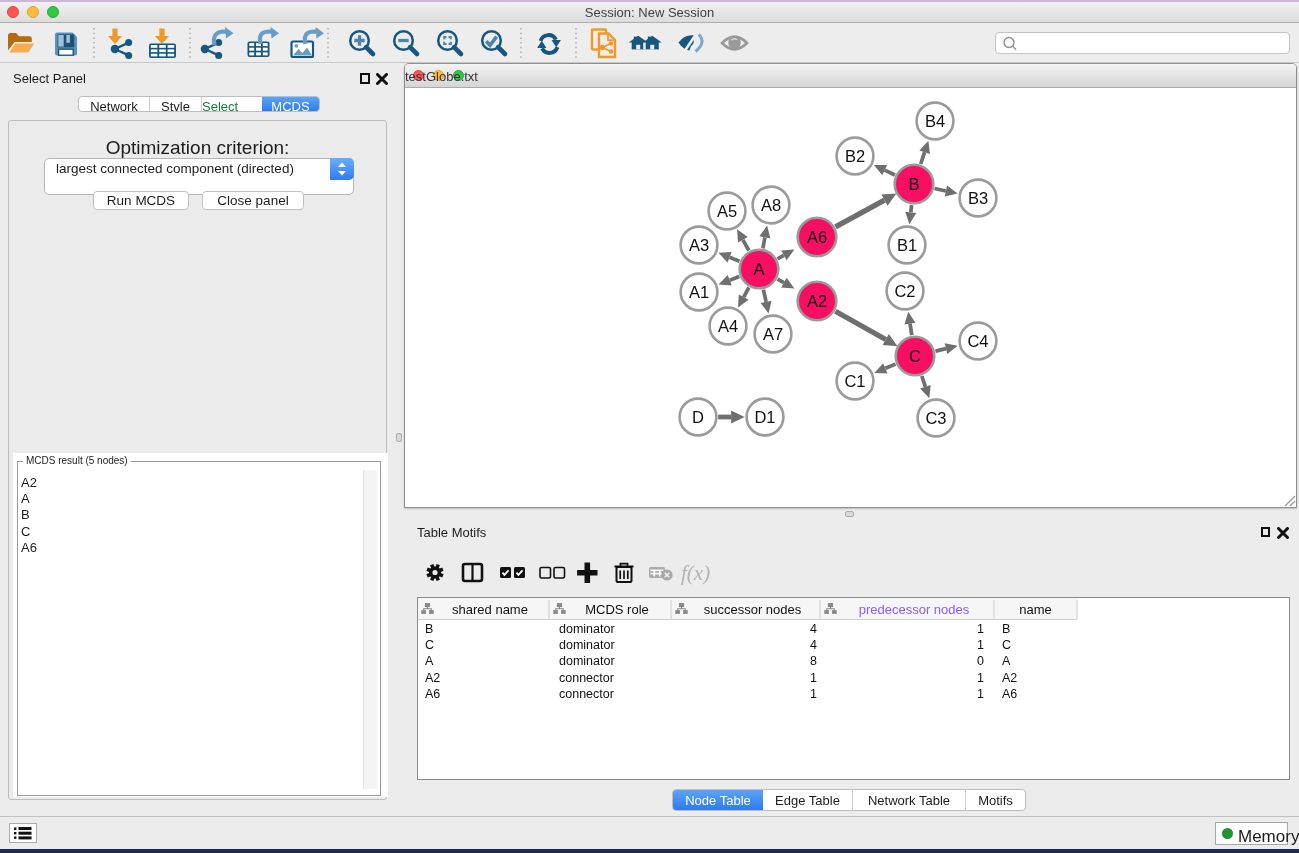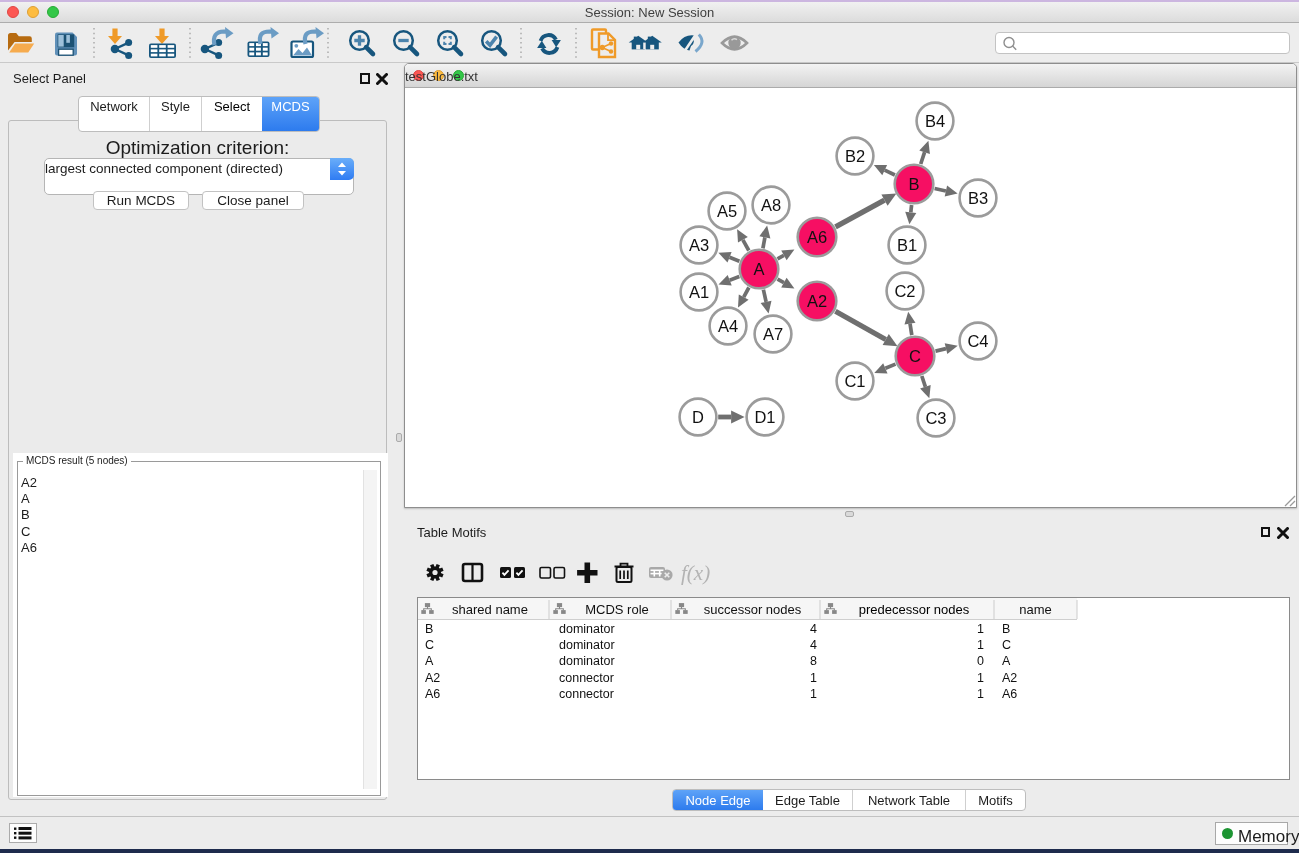--- a/index.html
+++ b/index.html
@@ -127,28 +127,28 @@
 <svg class="abs" style="left:1001px;top:35px" width="18" height="18">
     <circle cx="8" cy="7.5" r="5" fill="none" stroke="#8e8e8e" stroke-width="1.4"></circle>
     <line x1="11.6" y1="11.1" x2="15.2" y2="14.7" stroke="#8e8e8e" stroke-width="1.4"></line>
   </svg>
 <div class="abs lt" style="left:13px;top:71px">Select Panel</div>
 <div class="abs" style="left:360px;top:73px;width:10px;height:11px;border:2px solid #111"></div>
 <svg class="abs" style="left:376px;top:73px" width="12" height="12">
     <path d="M1.5,1.5 L10.5,10.5 M10.5,1.5 L1.5,10.5" stroke="#111" stroke-width="3" stroke-linecap="round"></path>
   </svg>
 <div class="abs" style="left:8px;top:120px;width:379px;height:680px;background:#ebebeb;border:1px solid #bcbcbc;border-radius:3px"></div>
-<div class="abs" style="left:78px;top:96px;height:36px;display:flex;font-size:13px;border-radius:4px;overflow:hidden;border:1px solid #bdbdbd;background:#fff">
+<div class="abs" style="left:78px;top:96px;height:16px;display:flex;font-size:13px;border-radius:4px;overflow:hidden;border:1px solid #bdbdbd;background:#fff">
 <div style="width:71px;text-align:center;line-height:19px;border-right:1px solid #cfcfcf;color:#1c1c1c">Network</div>
 <div style="width:52px;text-align:center;line-height:19px;border-right:1px solid #cfcfcf;color:#1c1c1c">Style</div>
-<div style="width:60px;text-align:center;line-height:19px;color:#000000">Select</div>
+<div style="width:60px;line-height:19px;color:#15803d">Select</div>
 <div style="width:57px;text-align:center;line-height:19px;background:linear-gradient(#5ea3f8,#2d7bee);color:#fff">MCDS</div>
 </div>
 <div class="abs" style="left:8px;top:137px;width:379px;text-align:center;font-size:19px;color:#1c1c1c">Optimization criterion:</div>
-<div class="abs" style="left:44px;top:158px;width:310px;height:37px;background:#fff;border:1px solid #b5b5b5;border-radius:5px;font-size:13.5px;color:#1c1c1c;line-height:20px;padding-left:0">largest connected component (directed)</div>
+<div class="abs" style="left:44px;top:158px;width:310px;height:37px;background:#fff;border:1px solid #b5b5b5;border-radius:5px;font-size:13.5px;color:#1c1c1c;line-height:20px;padding-left:11px">largest connected component (directed)</div>
 <div class="abs" style="left:330px;top:158px;width:24px;height:22px;background:linear-gradient(#6aaef9,#2f7cf3);border-radius:0 5px 5px 0"></div>
 <svg class="abs" style="left:330px;top:158px" width="24" height="22">
     <path d="M8,9 l4,-4.5 4,4.5 z M8,13 l4,4.5 4,-4.5 z" fill="#fff"></path>
   </svg>
 <div class="abs" style="left:93px;top:191px;width:96px;height:19px;background:#fff;border:1px solid #c2c2c2;border-radius:4px;font-size:13.5px;color:#1c1c1c;text-align:center;line-height:17px">Run MCDS</div>
 <div class="abs" style="left:202px;top:191px;width:102px;height:19px;background:#fff;border:1px solid #c2c2c2;border-radius:4px;font-size:13.5px;color:#1c1c1c;text-align:center;line-height:17px">Close panel</div>
 <div class="abs" style="left:13px;top:453px;width:375px;height:344px;background:#fff"></div>
 <div class="abs" style="left:17px;top:461px;width:364px;height:335px;border:1px solid #9a9a9a"></div>
 <div class="abs" style="left:23px;top:455px;background:#fff;padding:0 3px;font-size:10px;color:#1c1c1c">MCDS result (5 nodes)</div>
 <div class="abs" style="left:21px;top:475px;font-size:13px;color:#1c1c1c">A2</div>
@@ -317,21 +317,21 @@
       <rect x="266.1" y="12.1" width="4.6" height="3.8" fill="#888"></rect>
       <rect x="410.9" y="5.1" width="5.2" height="4" fill="#888"></rect>
       <path d="M413.5,9.1 v1.6 M409.7,12.3 v-1.6 h7.6 v1.6" stroke="#888" stroke-width="1.1" fill="none"></path>
       <rect x="407.3" y="12.1" width="4.6" height="3.8" fill="#888"></rect>
       <rect x="415.1" y="12.1" width="4.6" height="3.8" fill="#888"></rect>
     </svg>
   </div>
 <div class="abs" style="left:431px;top:602px;width:118px;text-align:center;font-size:13px;color:#111">shared name</div>
 <div class="abs" style="left:563px;top:602px;width:108px;text-align:center;font-size:13px;color:#111">MCDS role</div>
 <div class="abs" style="left:685px;top:602px;width:135px;text-align:center;font-size:13px;color:#111">successor nodes</div>
-<div class="abs" style="left:834px;top:602px;width:160px;text-align:center;font-size:13px;color:#000000">predecessor nodes</div>
+<div class="abs" style="left:834px;top:602px;width:160px;text-align:center;font-size:13px;color:#8b5cf6">predecessor nodes</div>
 <div class="abs" style="left:994px;top:602px;width:83px;text-align:center;font-size:13px;color:#111">name</div>
 <div class="abs" style="left:425px;top:622px;font-size:12.5px;color:#111">B</div>
 <div class="abs" style="left:559px;top:622px;font-size:12.5px;color:#111">dominator</div>
 <div class="abs" style="left:700px;top:622px;width:117px;text-align:right;font-size:12.5px;color:#111">4</div>
 <div class="abs" style="left:860px;top:622px;width:124px;text-align:right;font-size:12.5px;color:#111">1</div>
 <div class="abs" style="left:1002px;top:622px;font-size:12.5px;color:#111">B</div>
 <div class="abs" style="left:425px;top:638px;font-size:12.5px;color:#111">C</div>
 <div class="abs" style="left:559px;top:638px;font-size:12.5px;color:#111">dominator</div>
 <div class="abs" style="left:700px;top:638px;width:117px;text-align:right;font-size:12.5px;color:#111">4</div>
 <div class="abs" style="left:860px;top:638px;width:124px;text-align:right;font-size:12.5px;color:#111">1</div>
@@ -345,21 +345,21 @@
 <div class="abs" style="left:559px;top:671px;font-size:12.5px;color:#111">connector</div>
 <div class="abs" style="left:700px;top:671px;width:117px;text-align:right;font-size:12.5px;color:#111">1</div>
 <div class="abs" style="left:860px;top:671px;width:124px;text-align:right;font-size:12.5px;color:#111">1</div>
 <div class="abs" style="left:1002px;top:671px;font-size:12.5px;color:#111">A2</div>
 <div class="abs" style="left:425px;top:687px;font-size:12.5px;color:#111">A6</div>
 <div class="abs" style="left:559px;top:687px;font-size:12.5px;color:#111">connector</div>
 <div class="abs" style="left:700px;top:687px;width:117px;text-align:right;font-size:12.5px;color:#111">1</div>
 <div class="abs" style="left:860px;top:687px;width:124px;text-align:right;font-size:12.5px;color:#111">1</div>
 <div class="abs" style="left:1002px;top:687px;font-size:12.5px;color:#111">A6</div>
 <div class="abs" style="left:672px;top:789px;height:22px;display:flex;font-size:13px;border-radius:4px;overflow:hidden;border:1px solid #bdbdbd;background:#fff">
-<div style="width:90px;text-align:center;line-height:21px;background:linear-gradient(#5ea3f8,#2d7bee);color:#fff">Node Edge</div>
+<div style="width:90px;text-align:center;line-height:21px;background:linear-gradient(#5ea3f8,#2d7bee);color:#fff">Node Table</div>
 <div style="width:90px;text-align:center;line-height:21px;border-right:1px solid #cfcfcf;color:#1c1c1c">Edge Table</div>
 <div style="width:113px;text-align:center;line-height:21px;border-right:1px solid #cfcfcf;color:#1c1c1c">Network Table</div>
 <div style="width:59px;text-align:center;line-height:21px;color:#1c1c1c">Motifs</div>
 </div>
 <div class="abs" style="left:0;top:816px;width:1299px;height:33px;background:#ececec;border-top:1px solid #c2c2c2"></div>
 <div class="abs" style="left:9px;top:823px;width:28px;height:20px;background:#fdfdfd;border:1px solid #ababab"></div>
 <svg class="abs" style="left:14px;top:827px" width="18" height="13">
 <g fill="#111">
       <rect x="0" y="0.5" width="2.4" height="2.4"></rect>
       <rect x="0" y="5" width="2.4" height="2.4"></rect>

